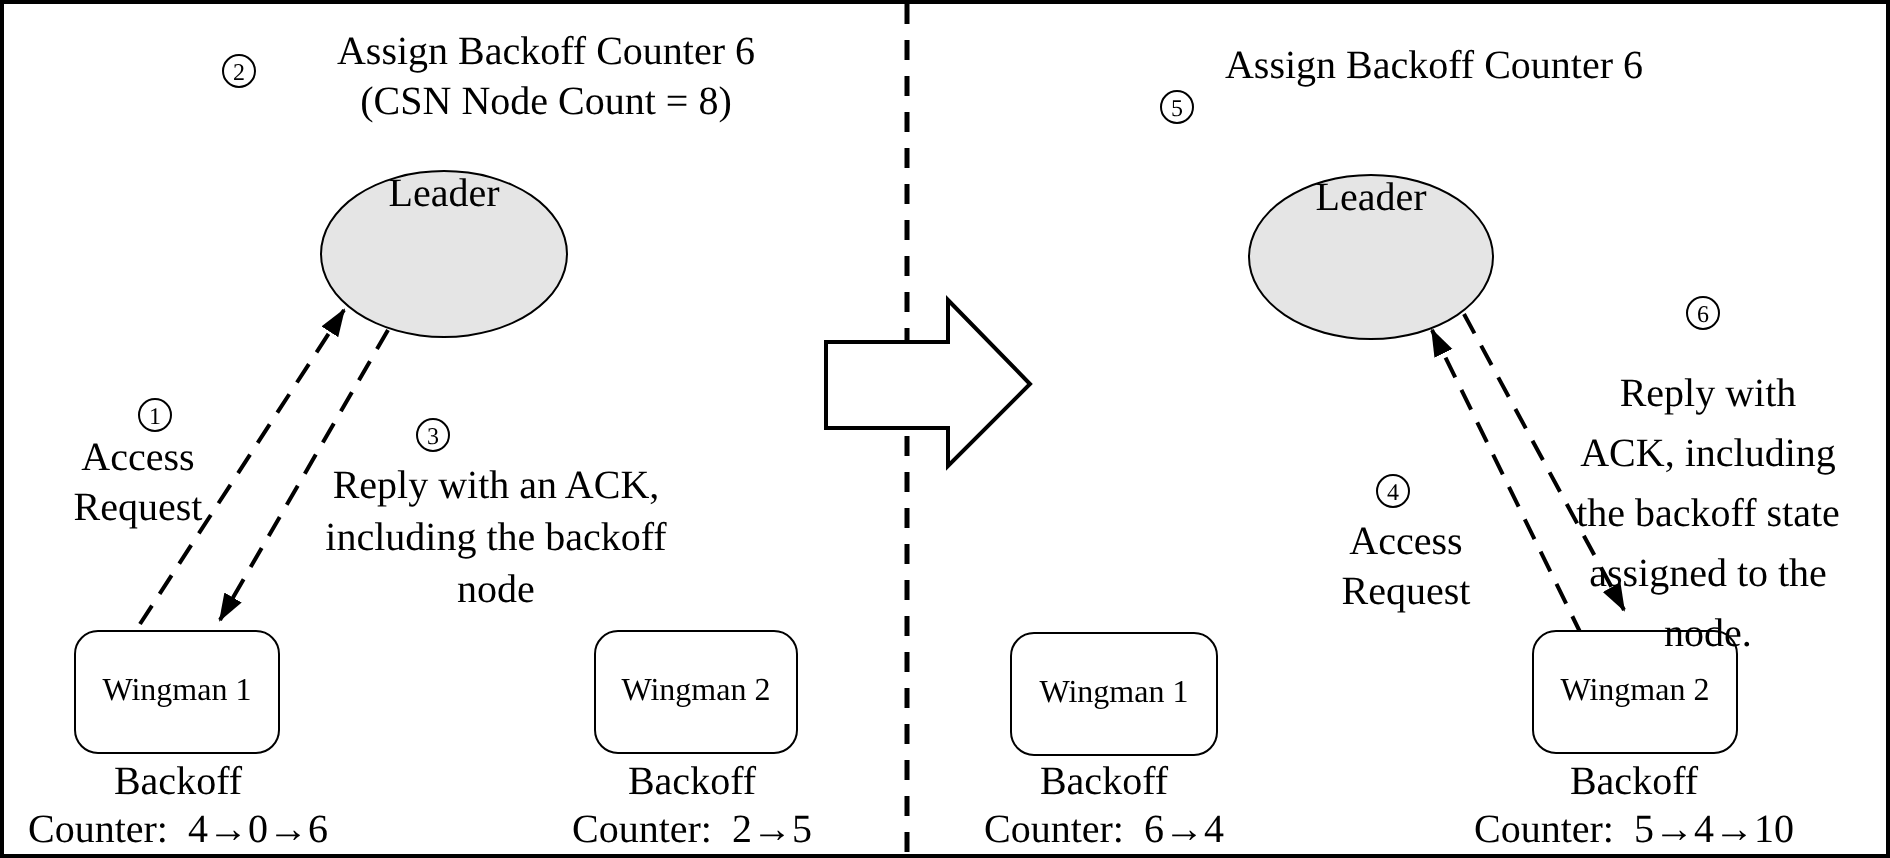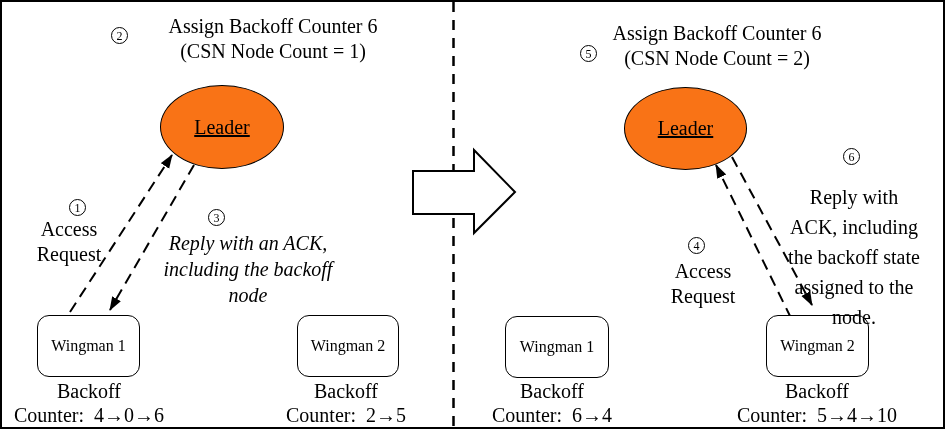--- a/index.html
+++ b/index.html
@@ -14,40 +14,39 @@
     color:#000;
   }
   .abs{position:absolute;}
   svg.overlay{position:absolute;left:0;top:0;z-index:2;}
   .node{z-index:3;}
   .txt{z-index:4;}
   .node-ellipse{
     box-sizing:border-box;
     border:1.5px solid #000;
     border-radius:50%;
-    background:#f97316;
-    display:flex;align-items:center;justify-content:center;
+    background:#e5e5e5;
+    display:flex;align-items:flex-start;justify-content:center;
     font-size:20px;
-    text-decoration:underline;
   }
   .node-box{
     box-sizing:border-box;
     border:1.5px solid #000;
     border-radius:12px;
     background:#fff;
     display:flex;align-items:center;justify-content:center;
     font-size:16px;
   }
   .note{
     text-align:center;
     font-size:20px;
     line-height:25px;
   }
   .note div{white-space:nowrap;}
-  .reply-left{line-height:26px;font-style:italic;}
+  .reply-left{line-height:26px;}
   .reply-right{line-height:30px;}
   .backoff{
     width:220px;
     text-align:center;
     font-size:20px;
     line-height:24px;
   }
   .backoff .counter{white-space:pre;}
   .circ{
     box-sizing:border-box;
@@ -81,21 +80,21 @@
     <line x1="192" y1="163" x2="108" y2="308" stroke="#000" stroke-width="2" stroke-dasharray="11 7" marker-end="url(#ah)"></line>
 
     <line x1="789" y1="316" x2="714" y2="163" stroke="#000" stroke-width="2" stroke-dasharray="11 7" marker-end="url(#ah)"></line>
 
     <line x1="730" y1="155" x2="810" y2="303" stroke="#000" stroke-width="2" stroke-dasharray="11 7" marker-end="url(#ah)"></line>
   </svg>
 
   <span class="abs circ" style="left:109px;top:25px;">2</span>
   <div class="abs note txt" style="left:135px;top:12px;width:272px;">
     <div>Assign Backoff Counter 6</div>
-    <div>(CSN Node Count = 1)</div>
+    <div>(CSN Node Count = 8)</div>
   </div>
 
   <div class="abs node node-ellipse" style="left:158px;top:83px;width:124px;height:84px;">
     <span>Leader</span>
   </div>
 
   <span class="abs circ" style="left:67px;top:197px;">1</span>
   <div class="abs note txt" style="left:17px;top:215px;width:100px;">
     <div>Access</div>
     <div>Request</div>
@@ -120,21 +119,20 @@
     <span>Wingman 2</span>
   </div>
   <div class="abs backoff txt" style="left:234px;top:377px;">
     <div>Backoff</div>
     <div class="counter">Counter:  2→5</div>
   </div>
 
   <span class="abs circ" style="left:578px;top:43px;">5</span>
   <div class="abs note txt" style="left:584px;top:19px;width:262px;">
     <div>Assign Backoff Counter 6</div>
-    <div>(CSN Node Count = 2)</div>
   </div>
 
   <div class="abs node node-ellipse" style="left:622px;top:85px;width:123px;height:83px;">
     <span>Leader</span>
   </div>
 
   <span class="abs circ" style="left:686px;top:235px;">4</span>
   <div class="abs note txt" style="left:651px;top:257px;width:100px;">
     <div>Access</div>
     <div>Request</div>

